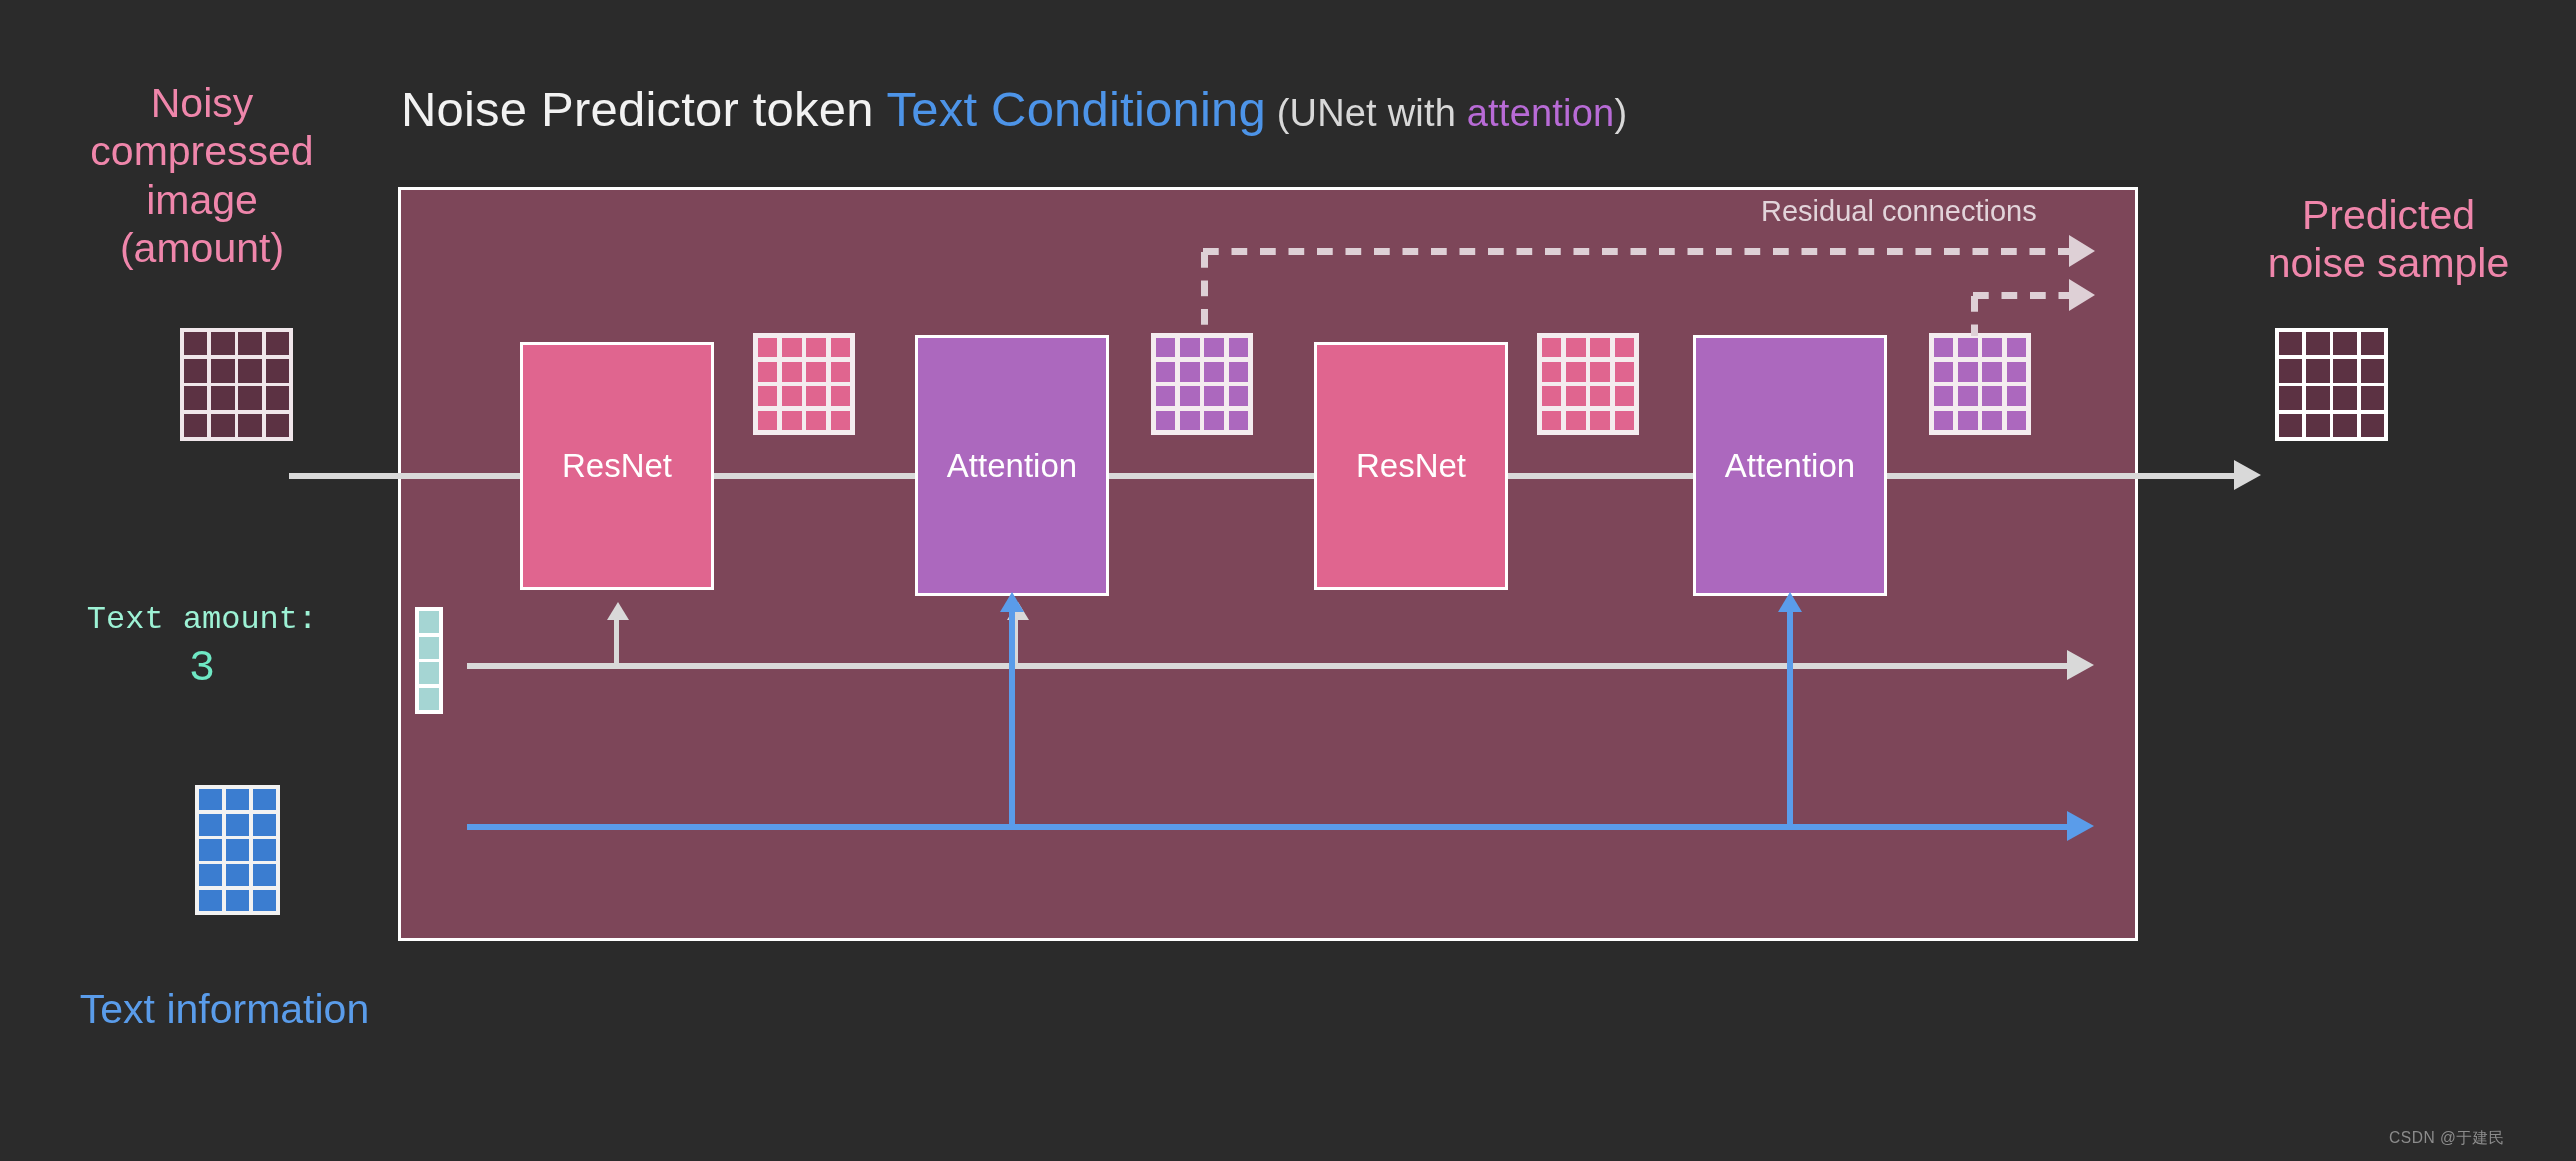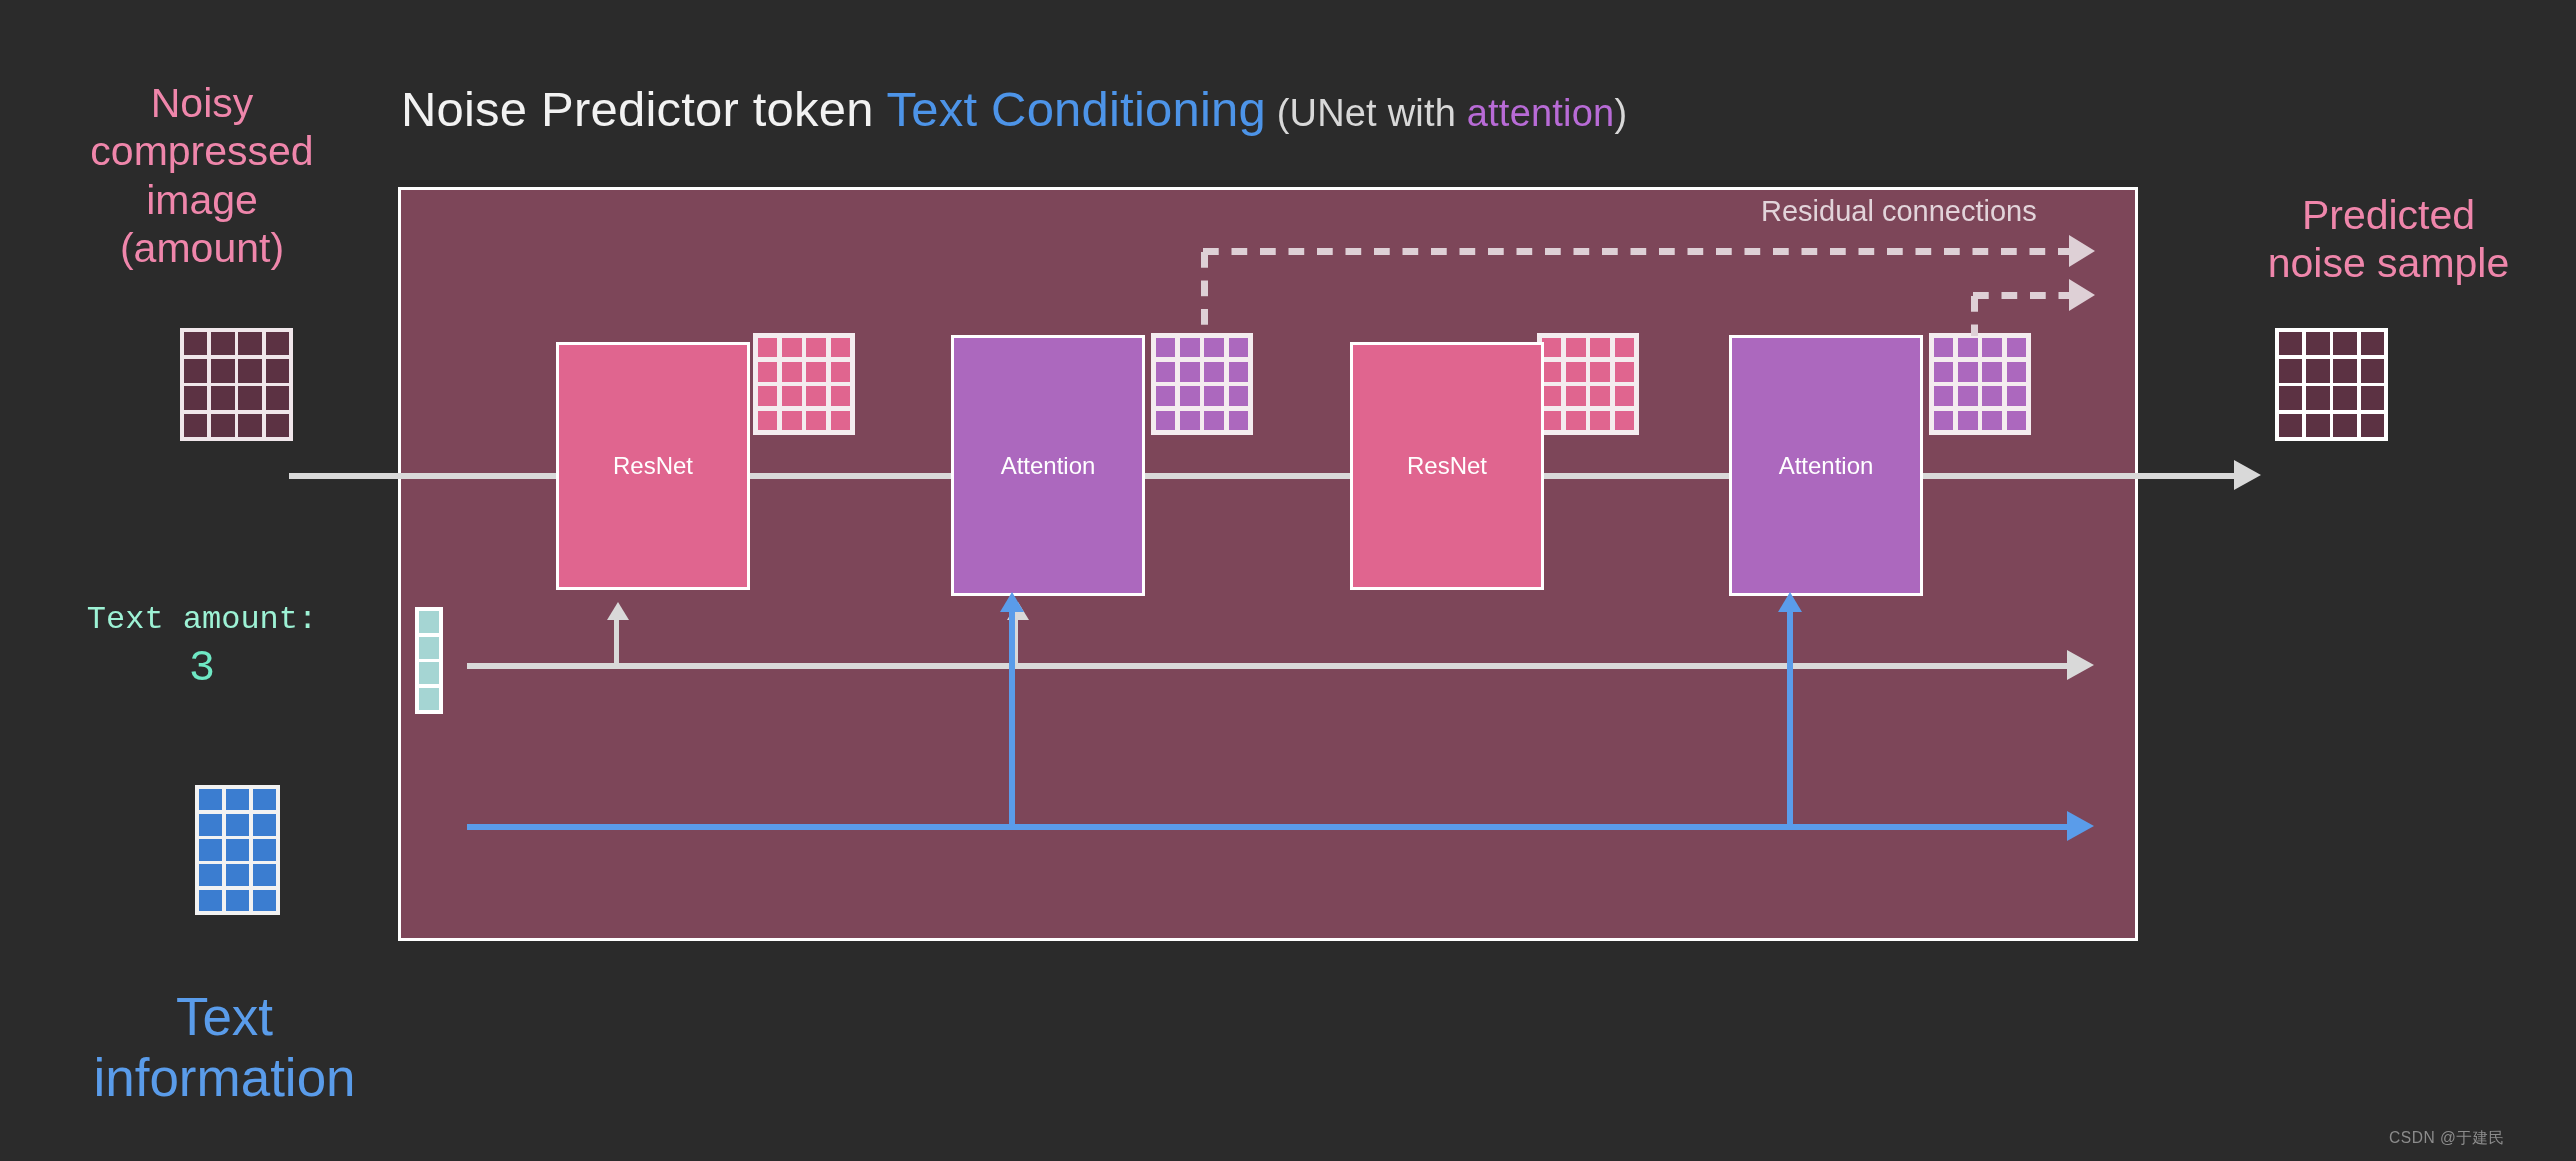--- a/index.html
+++ b/index.html
@@ -15,21 +15,21 @@
 
   
   #panel{left:398px;top:187px;width:1740px;height:754px;
          background:#7d4659;border:3.7px solid #ffffff;box-sizing:border-box;}
 
   
   .side-label{color:#ef86ab;text-align:center;line-height:1.18;}
   #in-label{left:55px;top:79px;width:294px;font-size:41px;}
   #out-label{left:2205px;top:191px;width:367px;font-size:41px;}
   #text-label{left:41px;top:986px;width:367px;text-align:center;color:#5a9cea;}
-  #text-label .l1{font-size:53px;display:block;}
+  #text-label .l1{font-size:41px;display:block;}
   #text-label .l2{font-size:30px;display:block;margin-top:3.7px;}
 
   #noise-label{left:55px;top:601px;width:294px;text-align:center;
                font-family:"Liberation Mono",monospace;color:#9df2d5;font-size:32px;}
   #noise-value{left:55px;top:643px;width:294px;text-align:center;
                font-family:"Liberation Mono",monospace;color:#6fe8c4;font-size:44px;}
 
   #residual-label{left:1761px;top:195px;font-size:29px;color:#e2d4da;white-space:nowrap;}
 
   
@@ -57,21 +57,21 @@
   .grid-purple{grid-template-columns:repeat(4,1fr);grid-template-rows:repeat(4,1fr);gap:4.6px;padding:4.6px;width:102px;height:102px;background:#f4ecef;}
   .grid-purple i{background:#ac68be;}
 
   #g1{left:753px;top:333px;}
   #g2{left:1151px;top:333px;}
   #g3{left:1537px;top:333px;}
   #g4{left:1929px;top:333px;}
 
   
   .block{border:3.7px solid #ffffff;box-sizing:border-box;display:flex;
-         align-items:center;justify-content:center;color:#ffffff;font-size:24px;margin-left:36px;}
+         align-items:center;justify-content:center;color:#ffffff;font-size:33px;}
   .resnet{background:#e0658f;}
   .attention{background:#ac68be;}
   #b1{left:520px;top:342px;width:194px;height:248px;}
   #b2{left:915px;top:335px;width:194px;height:261px;}
   #b3{left:1314px;top:342px;width:194px;height:248px;}
   #b4{left:1693px;top:335px;width:194px;height:261px;}
 
   
   .hline{height:6.4px;background:#d9d9d9;}
   #main-line{left:289px;top:473px;width:1948px;}

